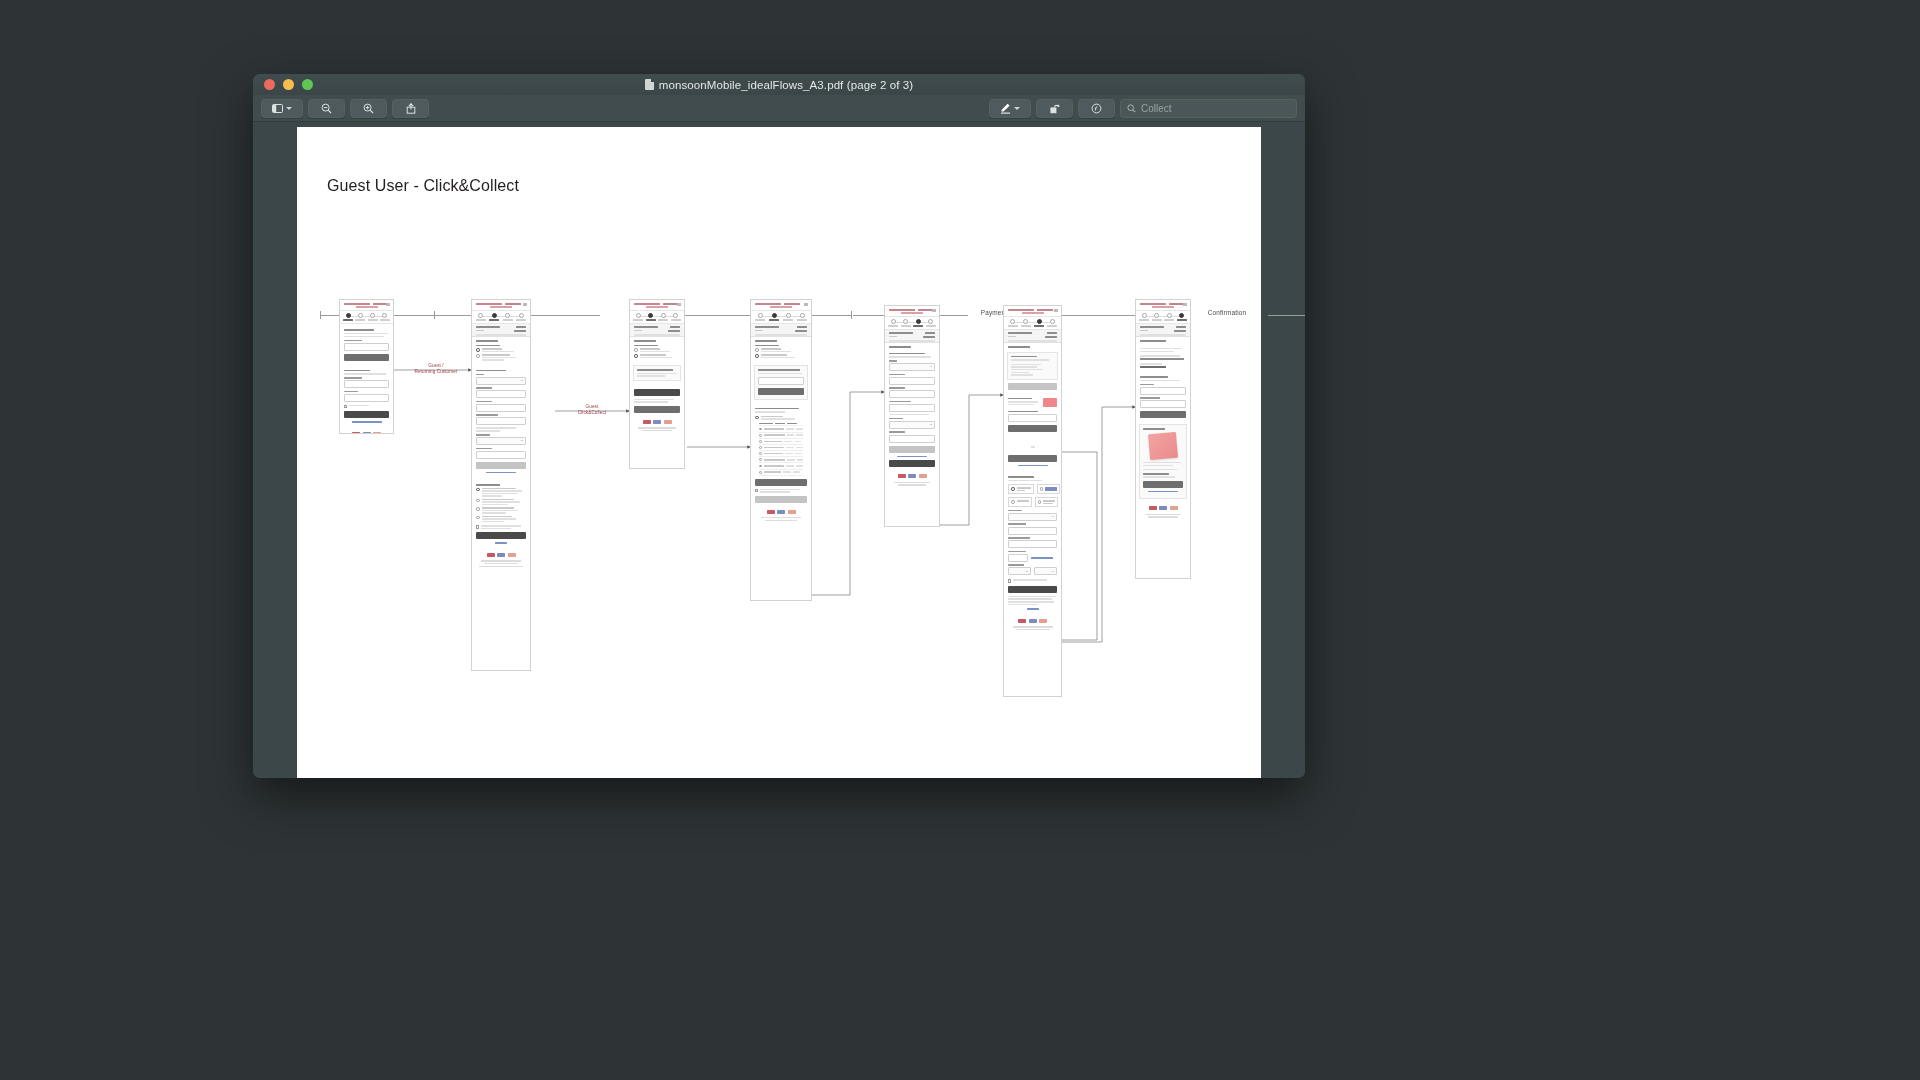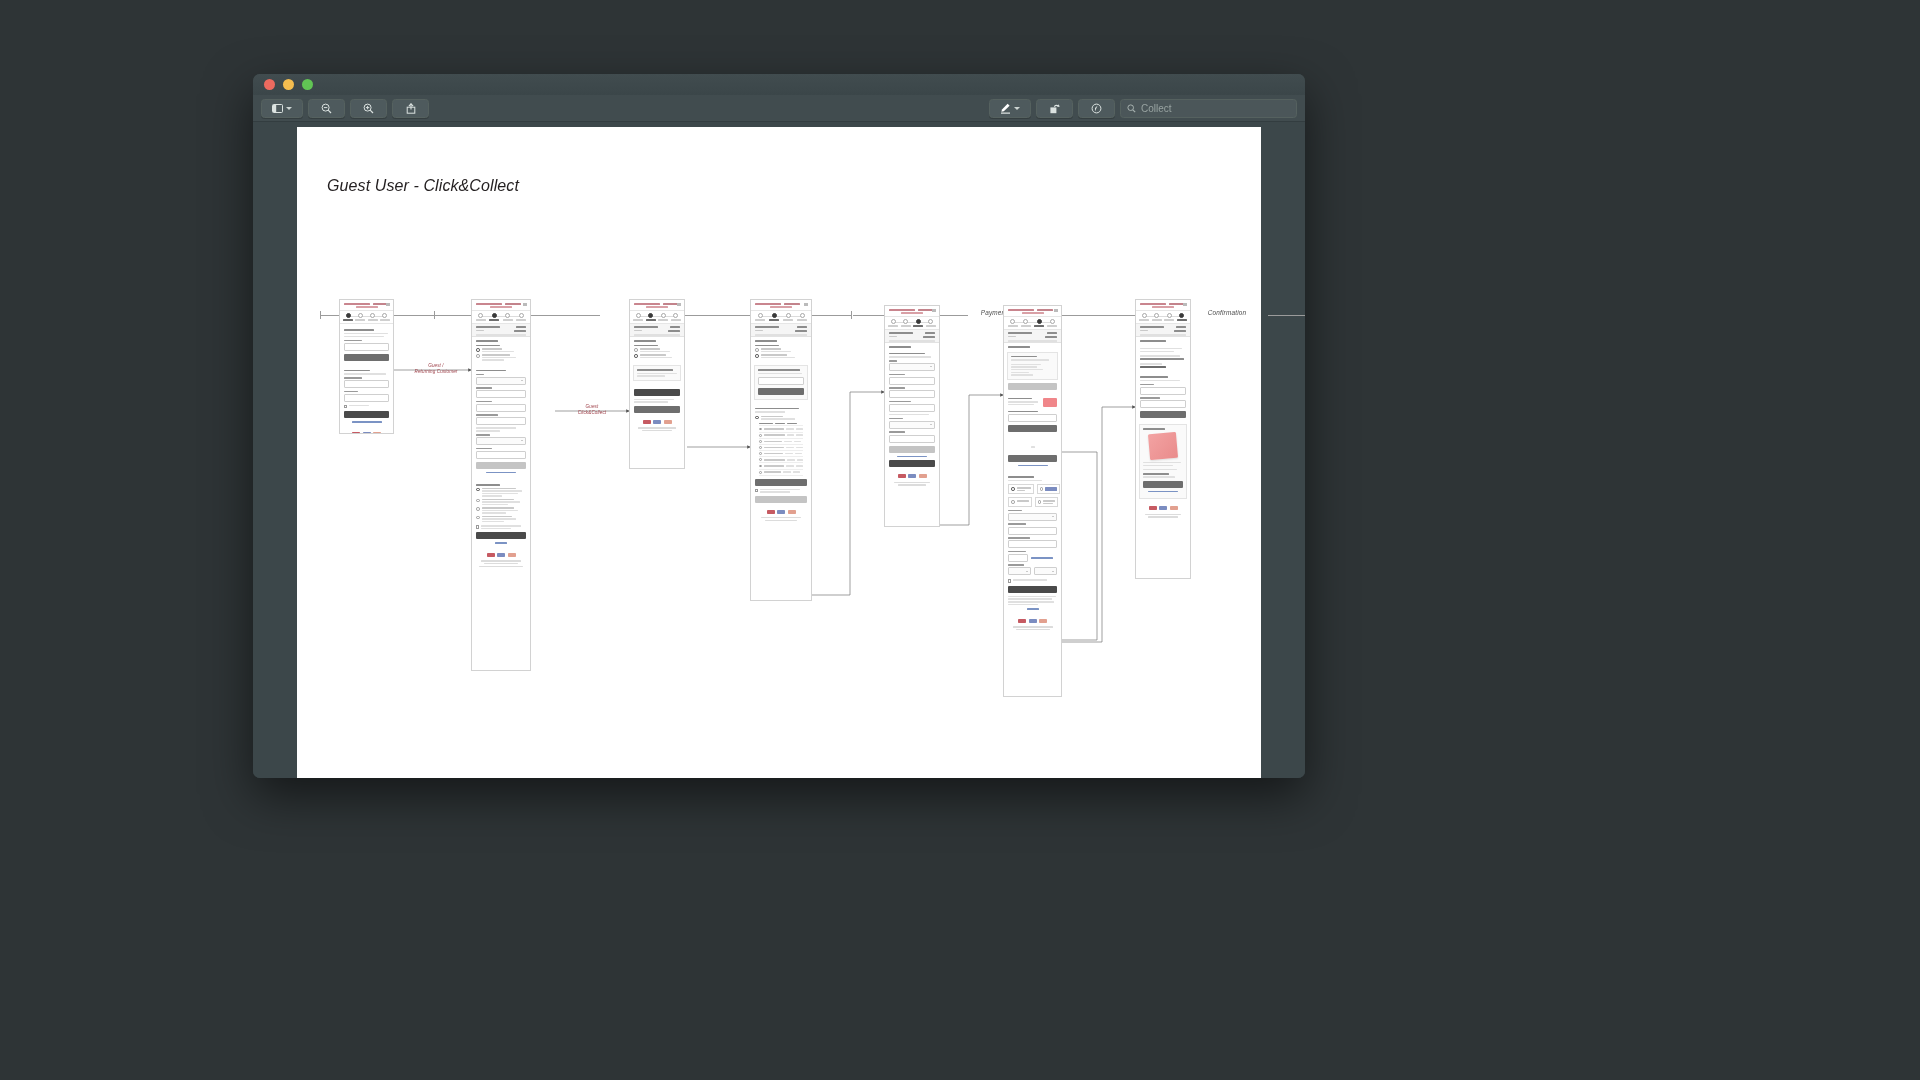--- a/index.html
+++ b/index.html
@@ -59,21 +59,21 @@
     width:0;height:0;border-left:3px solid transparent;border-right:3px solid transparent;
     border-top:3.5px solid #cdd5d3;
   }
   .search{
     width:163px;height:17px;border-radius:3.5px;background:#4b5659;
     border:1px solid #55615f;display:flex;align-items:center;
     padding:0 6px;gap:5px;
   }
   .search .ph{font-size:10px;color:#98a3a1;}
   
-  .viewer{flex:1;background:#3c474a;position:relative;overflow:hidden;font-style:italic;}
+  .viewer{flex:1;background:#3c474a;position:relative;overflow:hidden;}
   .page{
     position:absolute;left:44px;top:5px;width:964px;height:658px;
     background:#ffffff;
   }
   .doc-title{
     position:absolute;left:30px;top:50px;
     font-size:16px;color:#231f20;letter-spacing:.1px;
   }
   
   .rail{position:absolute;left:23px;top:182px;width:920px;height:12px;}
@@ -173,20 +173,24 @@
 <body>
 
 <div class="window">
 
   <div class="titlebar">
     <div class="traffic">
       <div class="dot red"></div>
       <div class="dot yellow"></div>
       <div class="dot green"></div>
     </div>
+    <div class="title">
+      <span class="pdf-ico"></span>
+      <span>monsoonMobile_idealFlows_A3.pdf (page 2 of 3)</span>
+    </div>
   </div>
 
   <div class="toolbar">
     <div class="tb-grp">
       <div class="tb-btn" style="min-width:30px;">
         <svg width="11" height="9" viewBox="0 0 11 9">
           <rect x="0.5" y="0.5" width="10" height="8" rx="1" fill="none" stroke="#dbe2e0" stroke-width="1"></rect>
           <rect x="1" y="1" width="3.2" height="7" fill="#dbe2e0"></rect>
         </svg>
         <span class="chev"></span>

